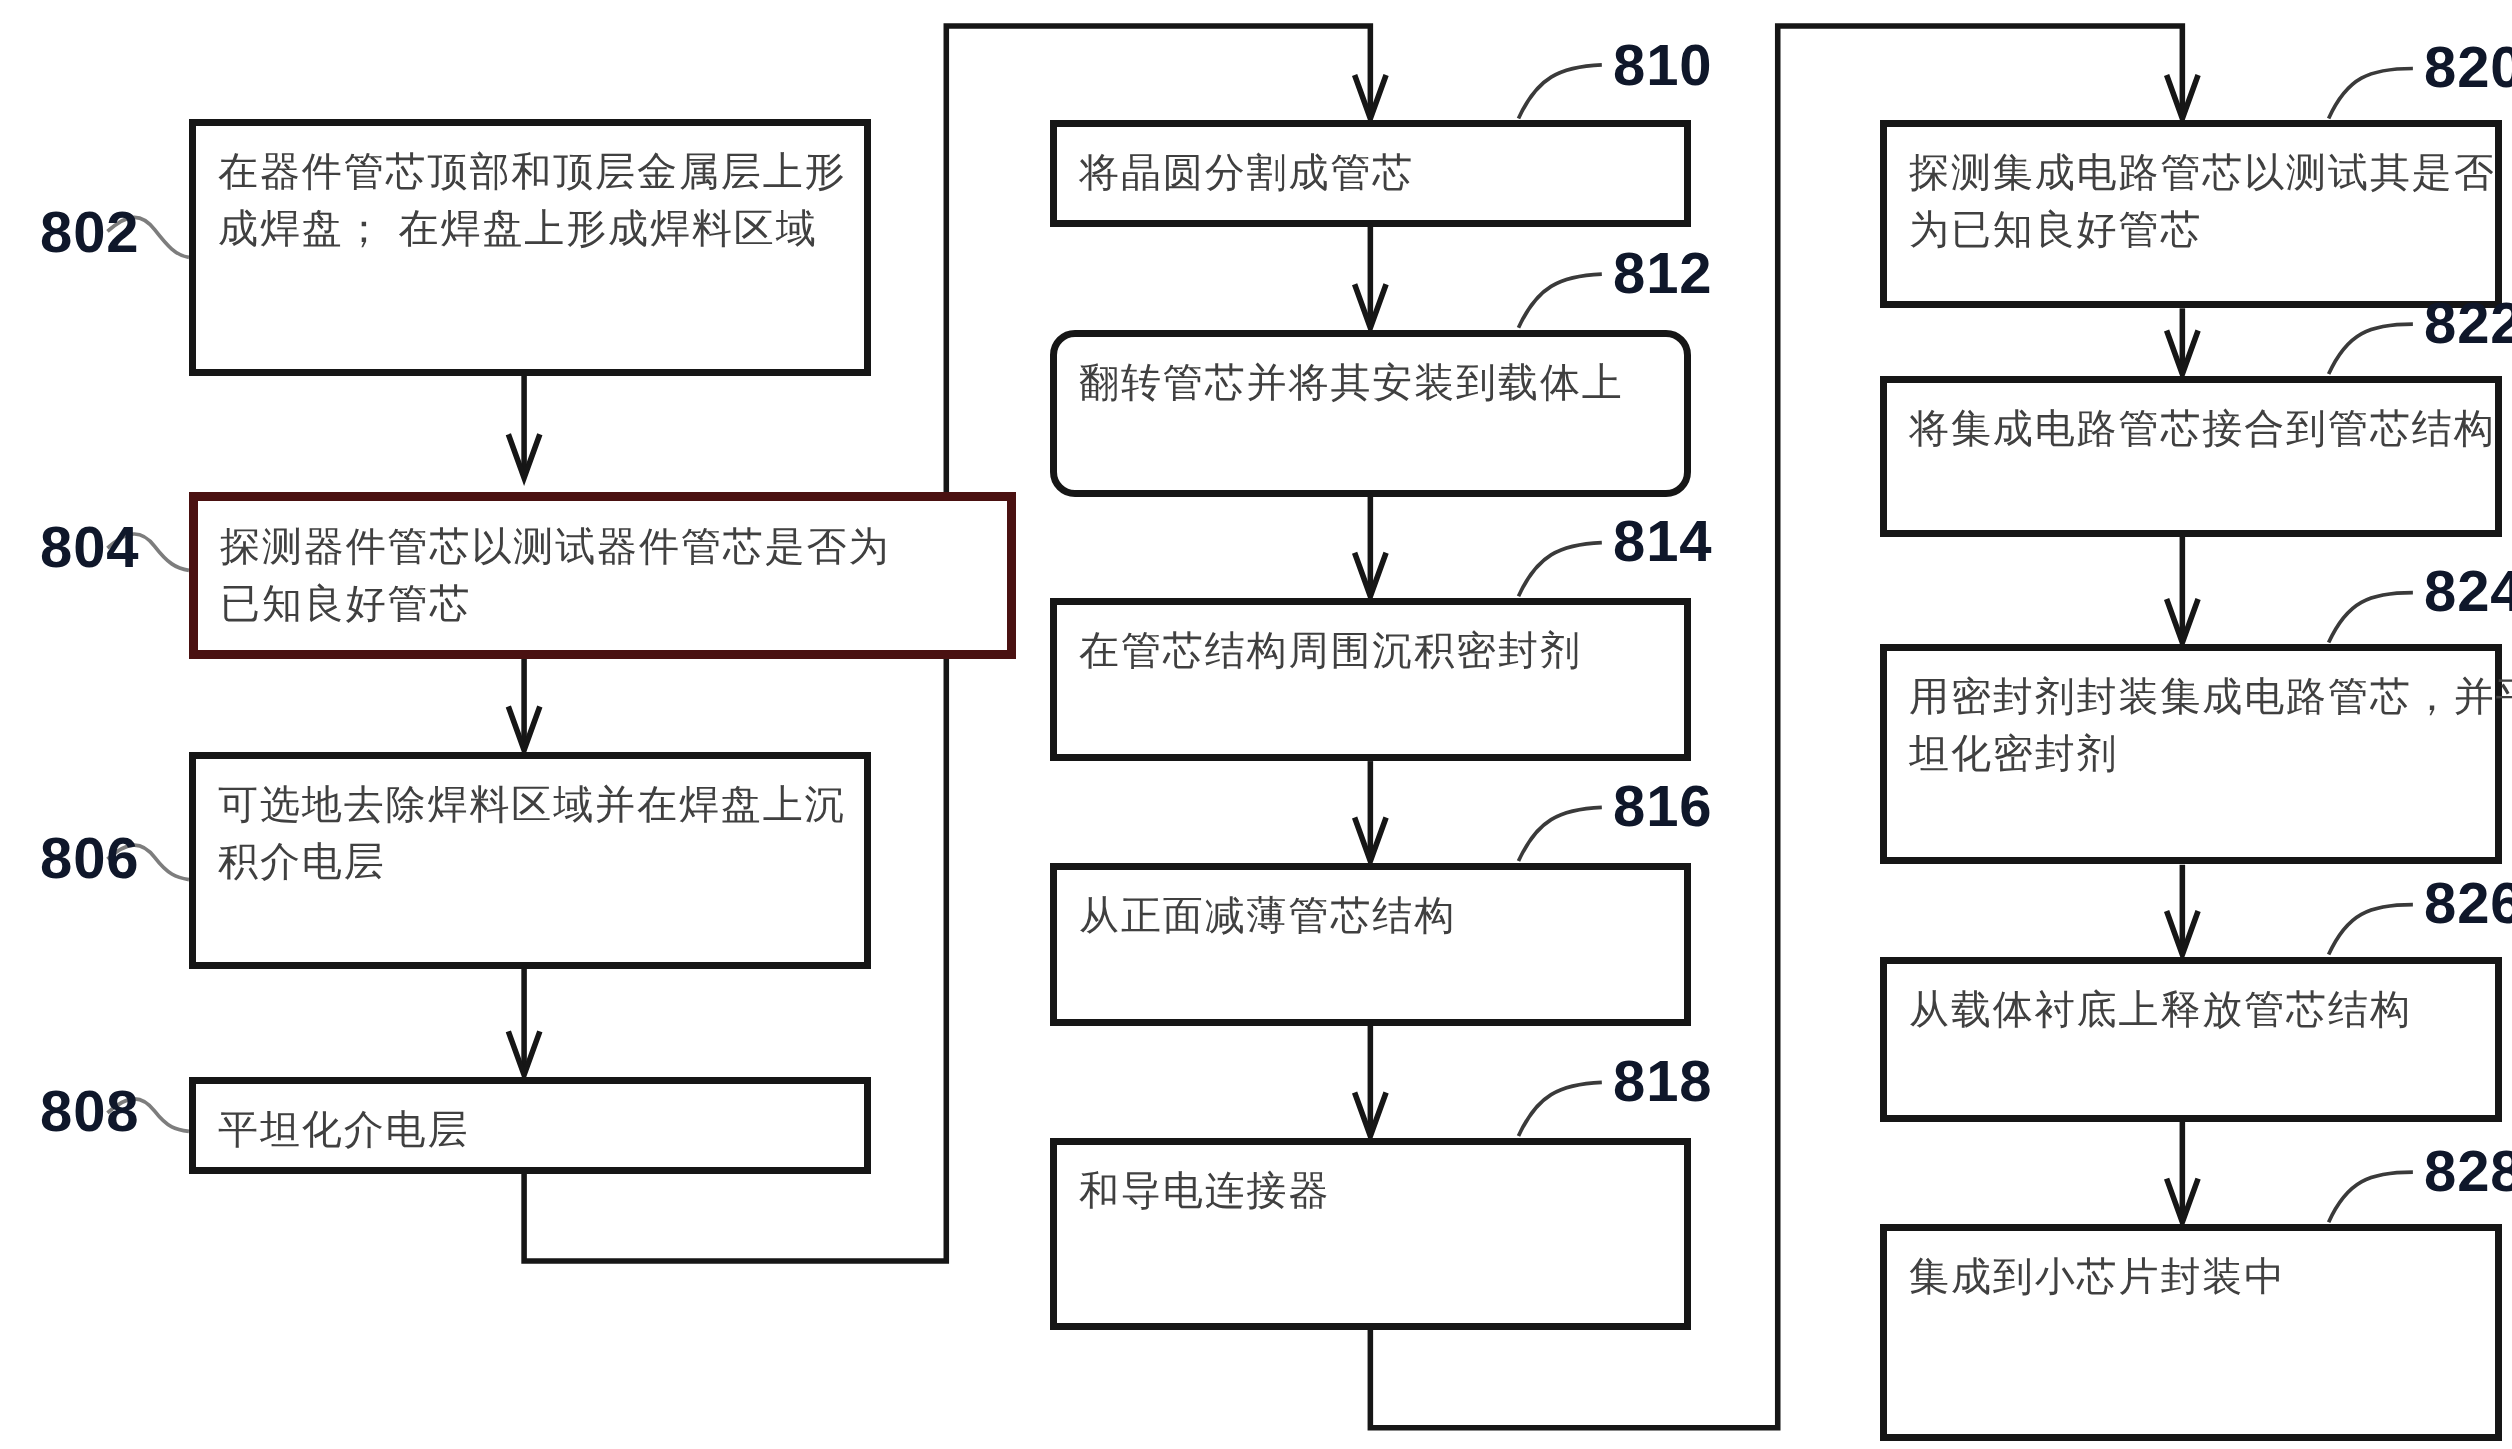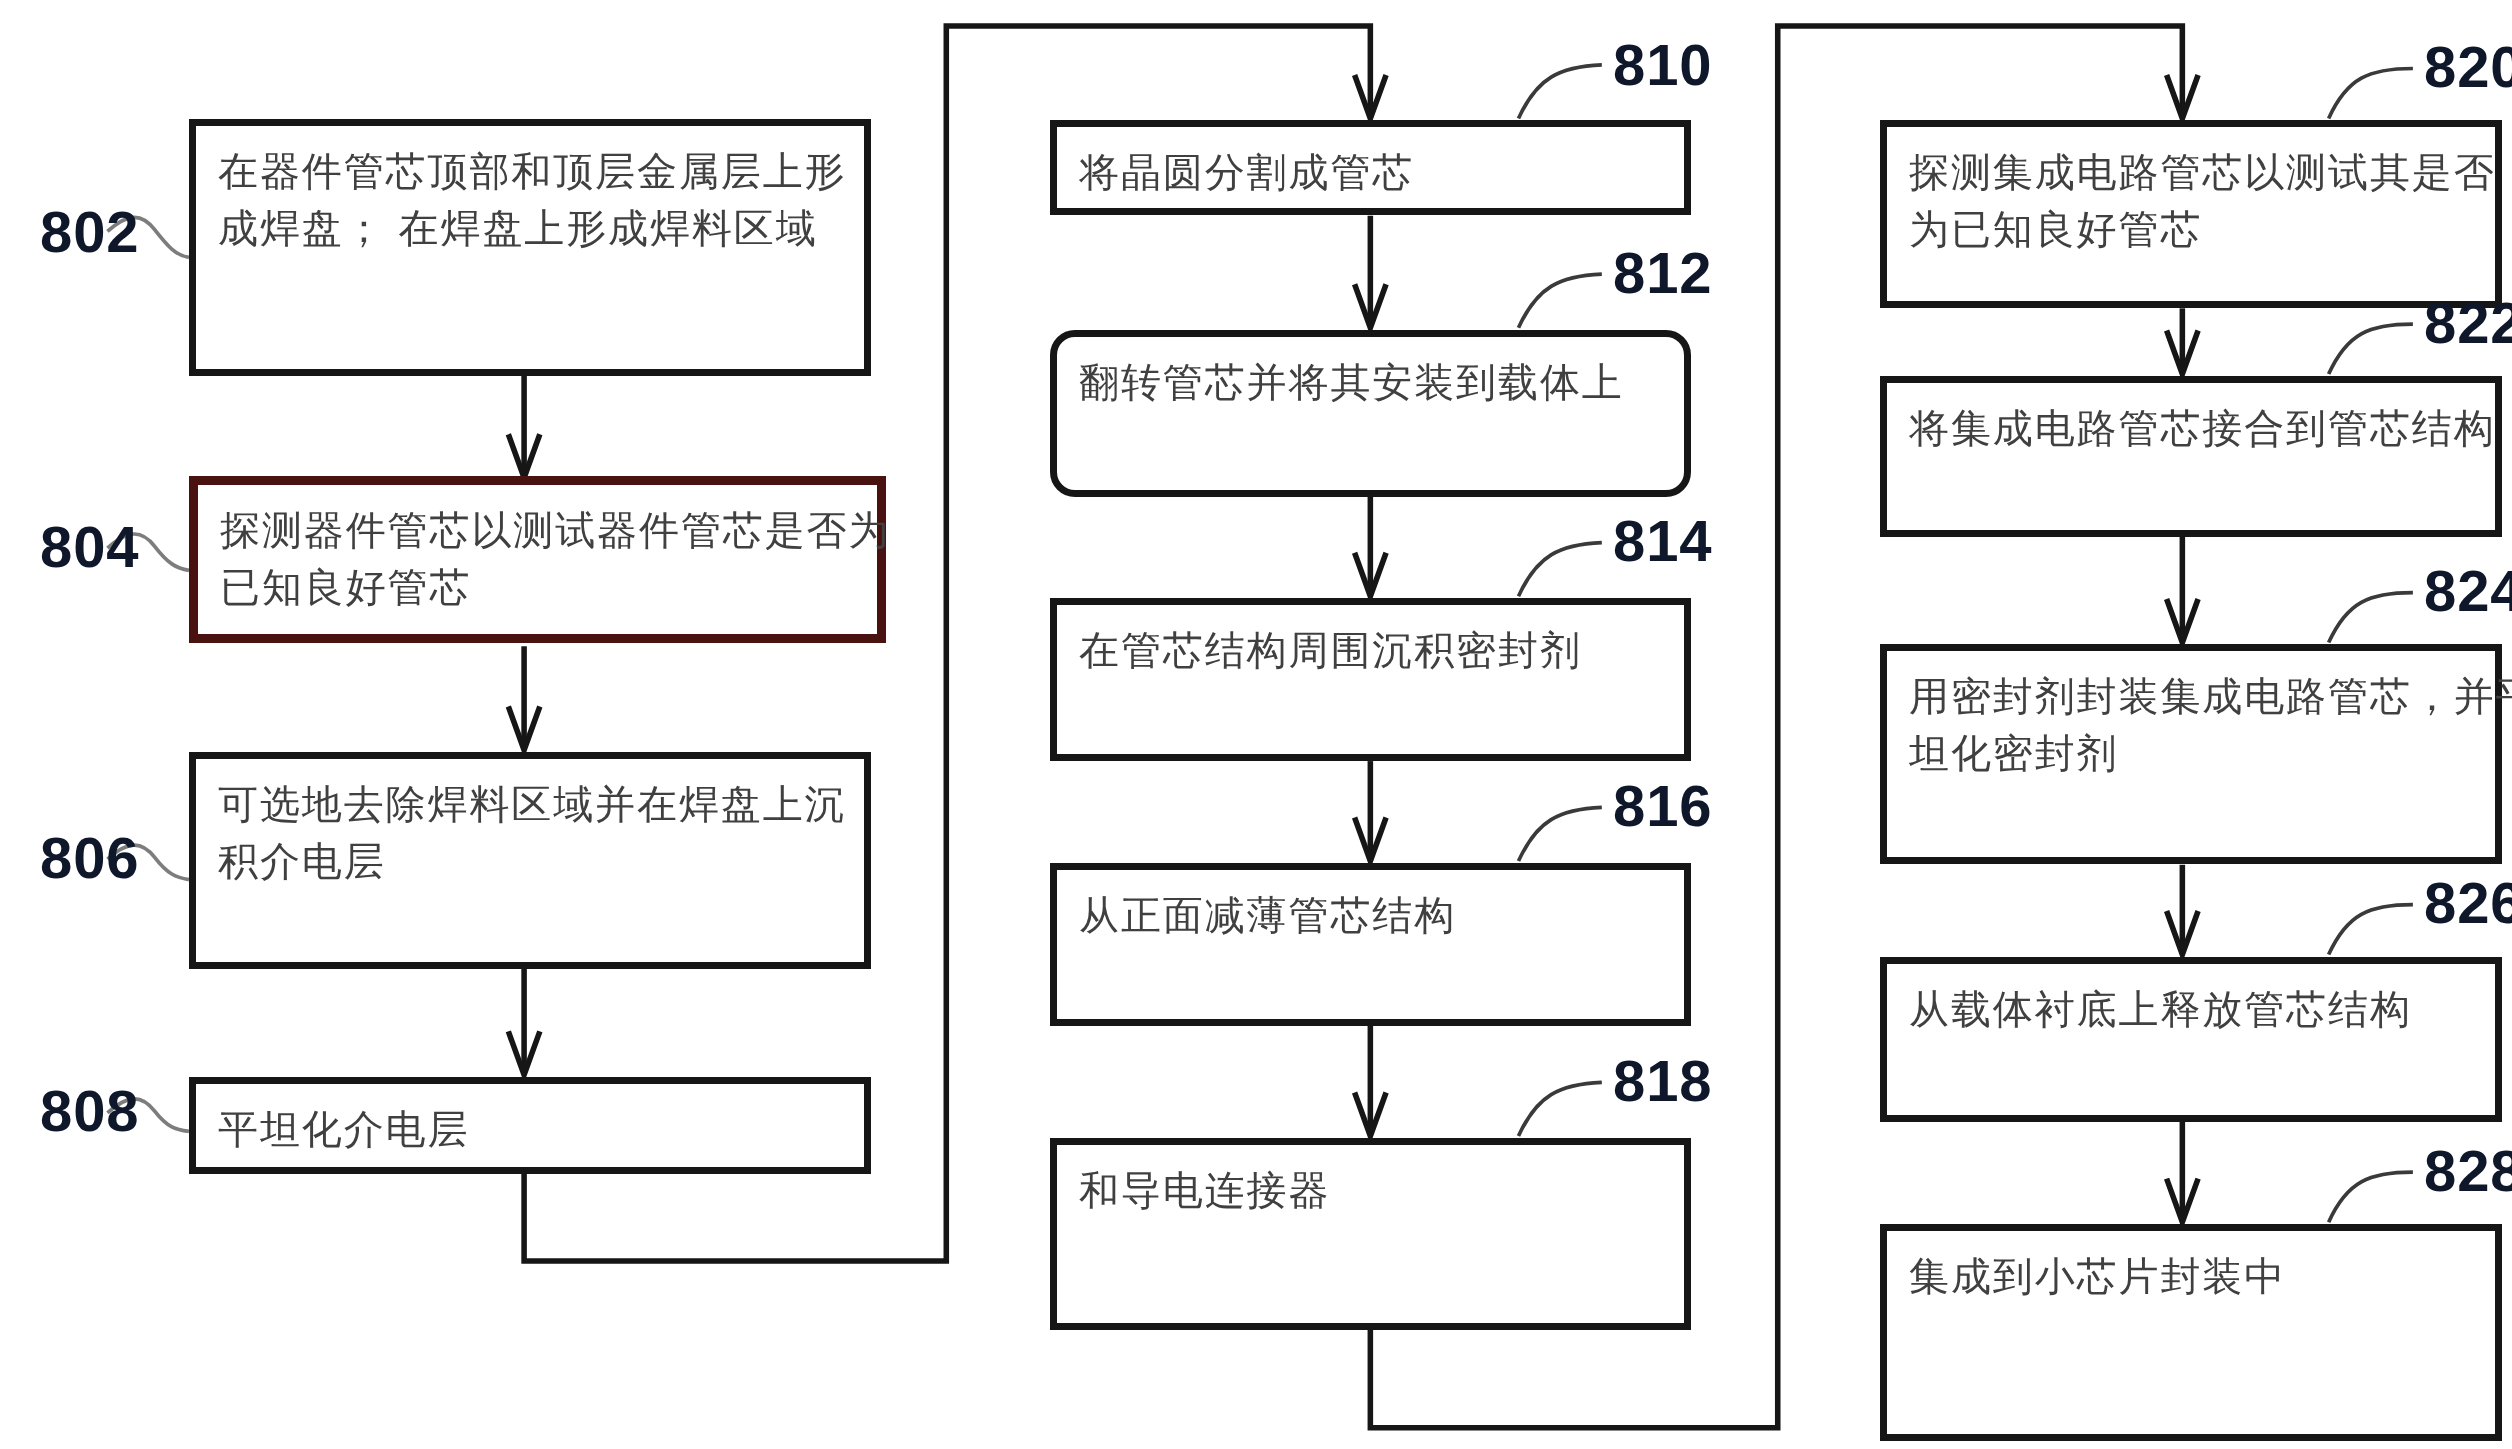--- a/index.html
+++ b/index.html
@@ -97,39 +97,39 @@
       <path d="M2515,1320 C2535,1276 2559,1266 2606,1266"></path>
     </g>
   </svg>
 
   <div class="box" style="left:189px; top:119px; width:682px; height:257px;">
     <div class="box-text">
       <span class="ln">在器件管芯顶部和顶层金属层上形</span>
       <span class="ln">成焊盘； 在焊盘上形成焊料区域</span>
     </div>
   </div>
-  <div class="box highlight" style="left:189px; top:476px; width:697px; height:167px;">
+  <div class="box highlight" style="left:189px; top:492px; width:827px; height:167px;">
     <div class="box-text">
       <span class="ln">探测器件管芯以测试器件管芯是否为</span>
       <span class="ln">已知良好管芯</span>
     </div>
   </div>
   <div class="box" style="left:189px; top:752px; width:682px; height:217px;">
     <div class="box-text">
       <span class="ln">可选地去除焊料区域并在焊盘上沉</span>
       <span class="ln">积介电层</span>
     </div>
   </div>
   <div class="box" style="left:189px; top:1077px; width:682px; height:97px;">
     <div class="box-text">
       <span class="ln">平坦化介电层</span>
     </div>
   </div>
 
-  <div class="box" style="left:1050px; top:120px; width:641px; height:95px;">
+  <div class="box" style="left:1050px; top:120px; width:641px; height:107px;">
     <div class="box-text">
       <span class="ln">将晶圆分割成管芯</span>
     </div>
   </div>
   <div class="box" style="left:1050px; top:330px; width:641px; height:167px;border-radius:25px;">
     <div class="box-text">
       <span class="ln">翻转管芯并将其安装到载体上</span>
     </div>
   </div>
   <div class="box" style="left:1050px; top:598px; width:641px; height:163px;">

